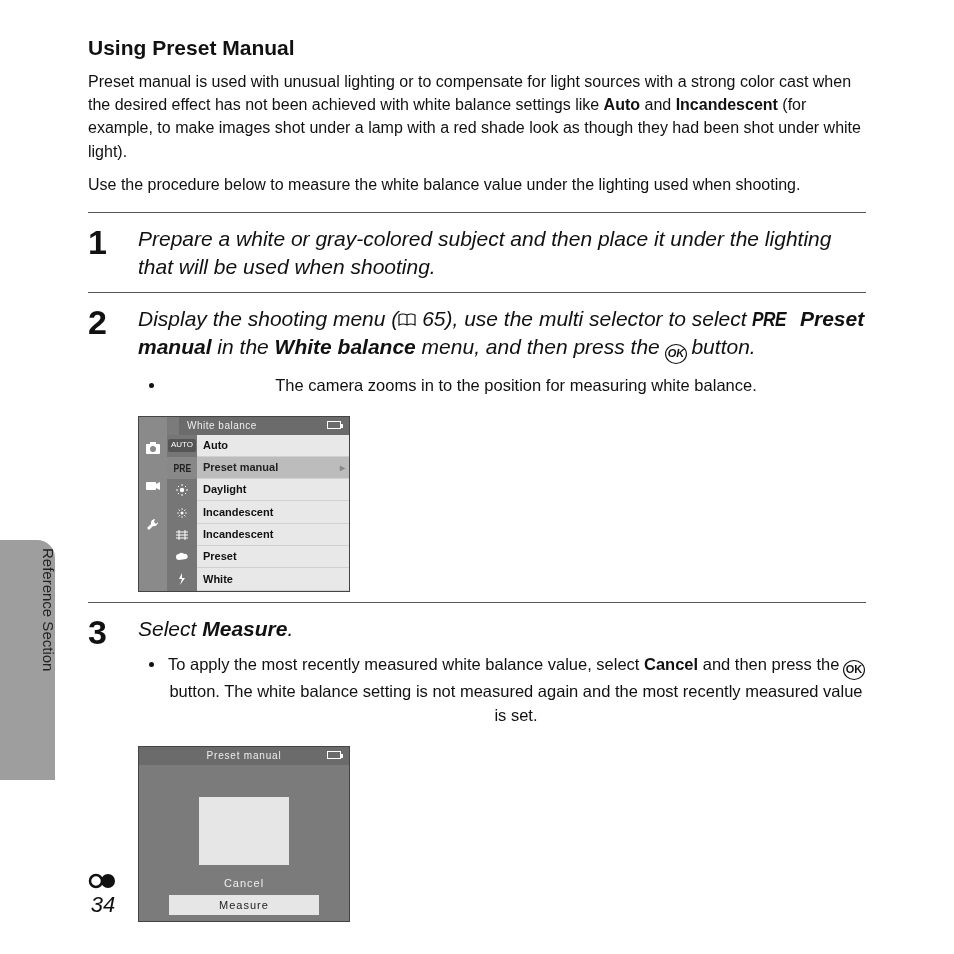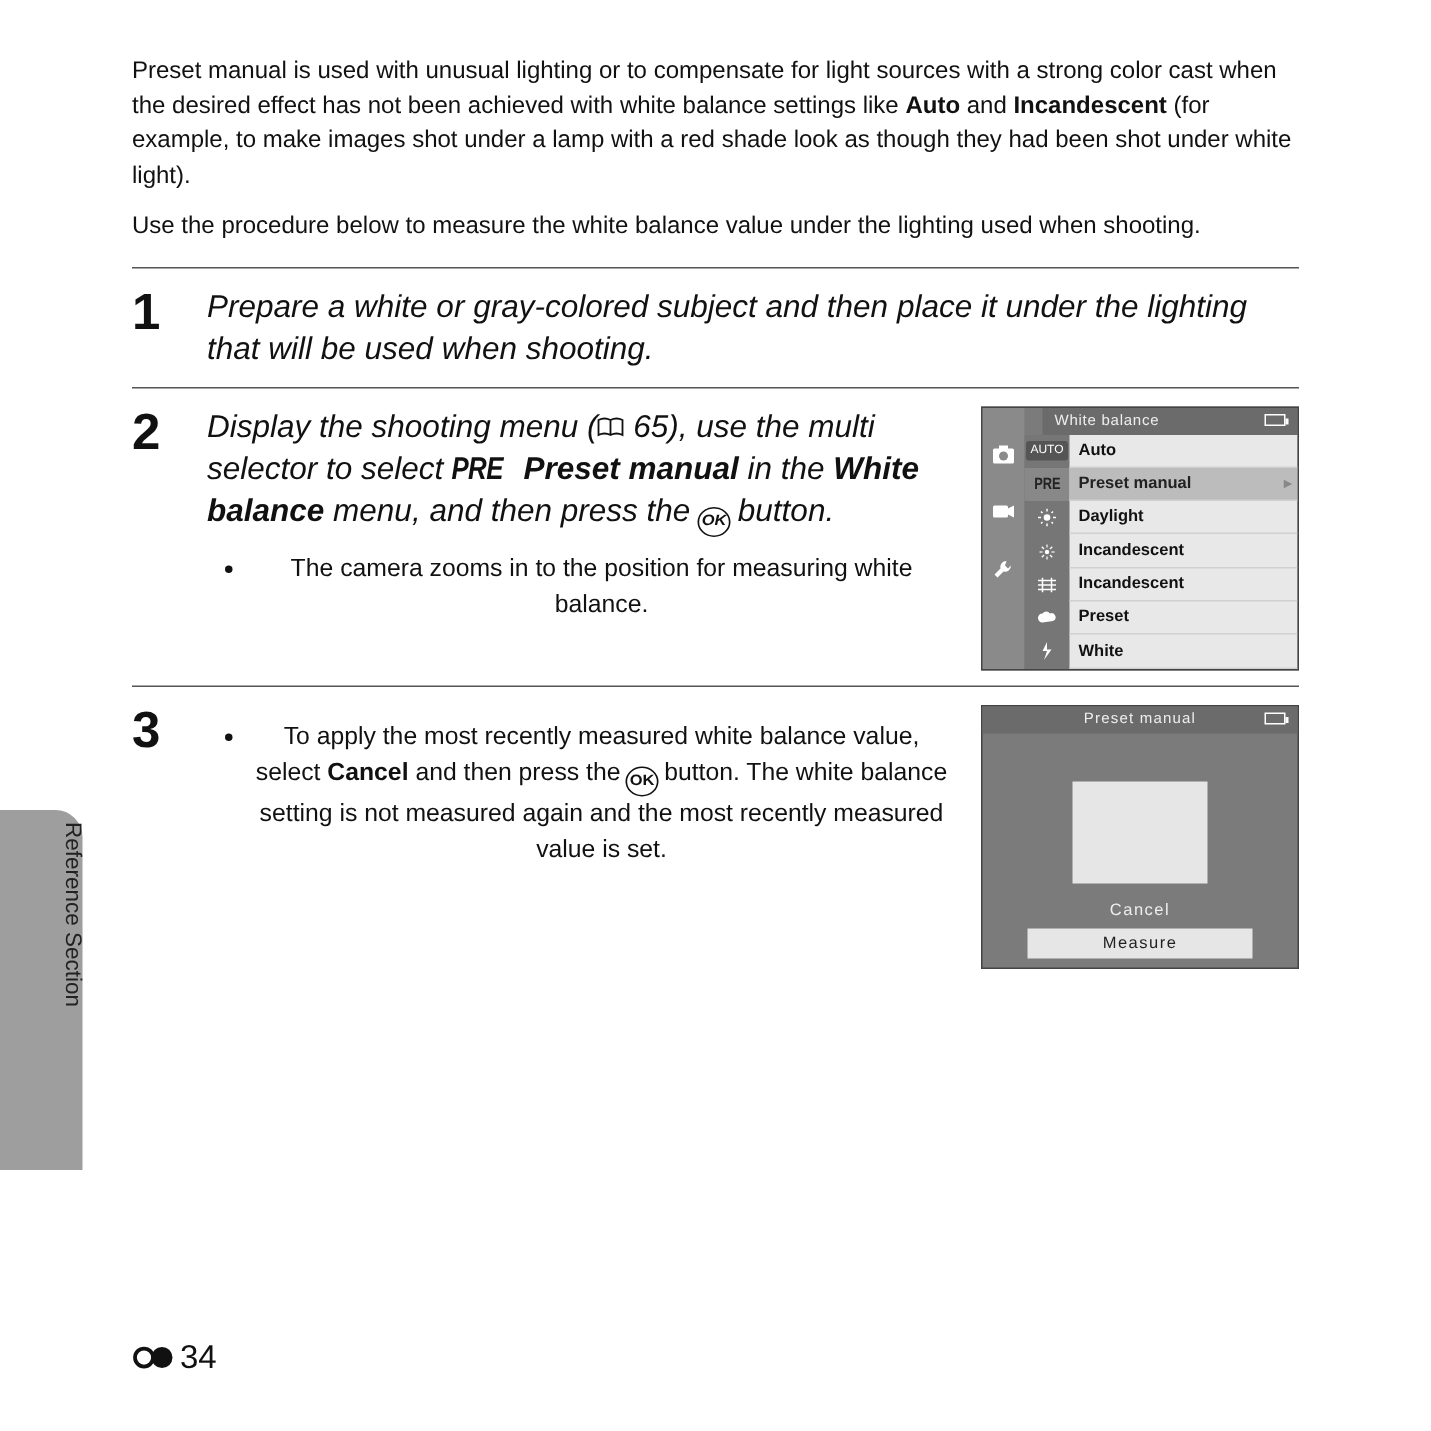--- a/index.html
+++ b/index.html
@@ -69,20 +69,21 @@
   }
   .step-body ul li {
     font-size: 16.5px;
     line-height: 1.45;
     text-align: center;
   }
   .step-row {
     display: flex;
     gap: 18px;
     align-items: flex-start;
+    flex-direction: column;
   }
   .step-text { flex: 1; }
   .pre-label {
     font-family: "Segoe UI", Arial, sans-serif;
     font-weight: 700;
     letter-spacing: -0.5px;
     font-stretch: condensed;
     display: inline-block;
     transform: scaleX(0.82);
     transform-origin: left center;
@@ -255,40 +256,43 @@
     text-align: center;
     line-height: 20px;
     letter-spacing: 1px;
   }
 
   .footer {
     position: absolute;
     left: 88px;
     bottom: 36px;
     font-size: 22px;
+    font-style: italic;
     display: flex;
     align-items: center;
     gap: 2px;
+    flex-direction: column;
   }
   .chain-icon {
     display: inline-flex;
     font-style: normal;
     font-size: 18px;
   }
   .bold { font-weight: 700; }
   .step3 { margin-top: 4px; }
 </style>
 </head>
 <body>
 
 <div class="page">
 
   <div class="side-tab"></div>
   <div class="side-label">Reference Section</div>
 
+  <div class="title">Using Preset Manual</div>
 
   <div class="intro">
     <p>
       <span>Preset manual is used with unusual lighting or to compensate for light sources with a strong color cast when the desired effect has not been achieved with white balance settings like </span><span class="bold">Auto</span><span> and </span><span class="bold">Incandescent</span><span> (for example, to make images shot under a lamp with a red shade look as though they had been shot under white light).</span>
     </p>
     <p class="second">Use the procedure below to measure the white balance value under the lighting used when shooting.</p>
   </div>
 
   <hr class="sep">
 
@@ -409,20 +413,23 @@
     </div>
   </div>
 
   <hr class="sep">
 
   <div class="step step3">
     <div class="step-num">3</div>
     <div class="step-body">
       <div class="step-row">
         <div class="step-text">
+          <div class="main">
+            <span>Select </span><span class="bold">Measure</span><span>.</span>
+          </div>
           <ul>
             <li>
               <span>To apply the most recently measured white balance value, select </span><span class="bold">Cancel</span><span> and then press the </span><span class="ok-btn">OK</span><span> button. The white balance setting is not measured again and the most recently measured value is set.</span>
             </li>
           </ul>
         </div>
 
         <div class="screen screen2">
           <div class="screen2-header">
             <span>Preset manual</span>

